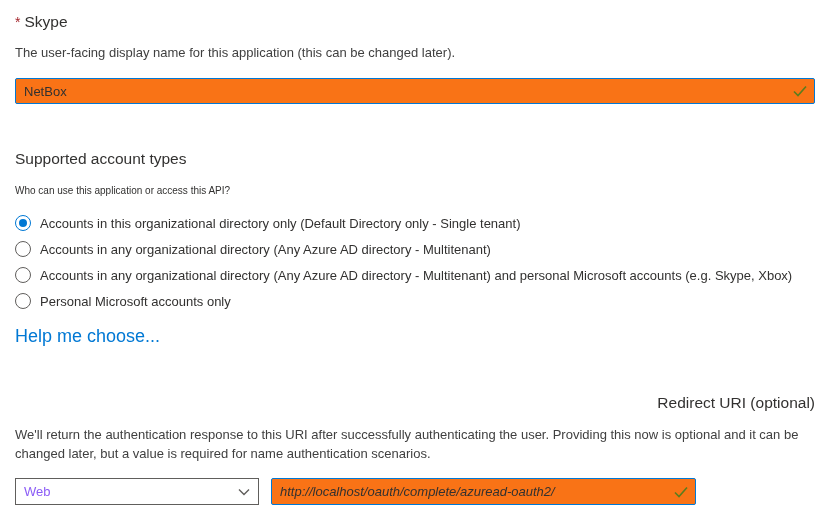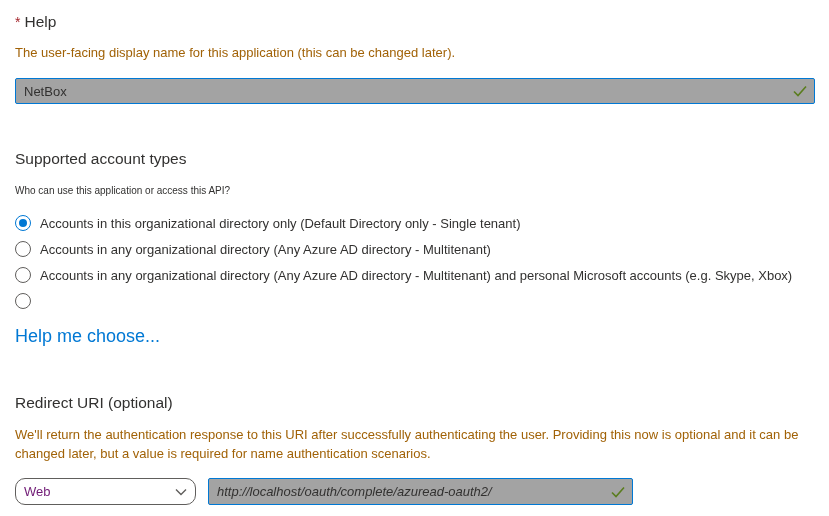--- a/index.html
+++ b/index.html
@@ -16,40 +16,40 @@
     font-size: 15.5px;
     font-weight: 400;
     color: #323130;
     line-height: 20px;
   }
   .required-star { color: #a4262c; margin-right: 4px; font-size: 14px; }
 
   .desc {
     font-size: 13px;
     line-height: 19px;
-    color: #a16207;
+    color: #404040;
     margin-top: 11px;
   }
 
   
   .field {
     position: relative;
     margin-top: 16px;
     height: 26px;
   }
   .field input {
     width: 100%; height: 26px;
     border: 1px solid #0078d4;
     border-radius: 2px;
     padding: 0 30px 0 8px;
     font-family: "Liberation Sans", "DejaVu Sans", sans-serif;
     font-size: 13px;
     color: #323130;
     outline: none;
-    background: #a3a3a3;
+    background: #f97316;
   }
   .field .check-icon, .dropdown .chev-icon {
     position: absolute;
     right: 8px; top: 50%;
     transform: translateY(-50%);
     display: flex; align-items: center;
   }
 
   .spacer-lg { height: 45px; }
 
@@ -82,52 +82,52 @@
 
   .help-link {
     display: inline-block;
     margin-top: 17px;
     font-size: 18px;
     color: #0078d4;
     text-decoration: none;
     cursor: pointer;
   }
 
-  .redirect-title { margin-top: 46px; }
+  .redirect-title { margin-top: 46px; text-align: right; }
 
   .redirect-desc { max-width: 805px; margin-top: 12px; }
 
   .uri-row {
     display: flex;
     margin-top: 15px;
     gap: 12px;
   }
   .dropdown {
     position: relative;
-    width: 181px; height: 27px;
+    width: 244px; height: 27px;
     border: 1px solid #605e5c;
-    border-radius: 10px;
+    border-radius: 0;
     background: #fff;
     display: flex; align-items: center;
     padding: 0 28px 0 8px;
     font-size: 13px;
-    color: #701a75;
+    color: #8b5cf6;
     cursor: pointer;
   }
   .uri-field { width: 425px; margin-top: 0; height: 27px; }
   .uri-field input { height: 27px; font-style: italic; }
 </style>
 </head>
 <body>
 
 <div class="container">
 
   
   <div class="section-title">
-    <span class="required-star">*</span><span>Help</span>
+    <span class="required-star">*</span><span>Skype</span>
   </div>
 
   <div class="desc">The user-facing display name for this application (this can be changed later).</div>
 
   <div class="field">
     <input type="text" value="NetBox" style="">
     <span class="check-icon">
       <svg width="14" height="12" viewBox="0 0 14 12">
         <polyline points="1,6.5 5,10.5 13,1.5" fill="none" stroke="#5a7d1e" stroke-width="1.6"></polyline>
       </svg>
@@ -157,20 +157,21 @@
     <div class="radio-row">
       <span class="radio-outer">
           <span class="radio-dot"></span>
         </span>
       <span class="radio-label">Accounts in any organizational directory (Any Azure AD directory - Multitenant) and personal Microsoft accounts (e.g. Skype, Xbox)</span>
     </div>
     <div class="radio-row">
       <span class="radio-outer">
           <span class="radio-dot"></span>
         </span>
+      <span class="radio-label">Personal Microsoft accounts only</span>
     </div>
   </div>
 
   <a class="help-link">Help me choose...</a>
 
   
   <div class="section-title redirect-title">Redirect URI (optional)</div>
 
   <div class="desc redirect-desc">We'll return the authentication response to this URI after successfully authenticating the user. Providing this now is optional and it can be changed later, but a value is required for name authentication scenarios.</div>
 

